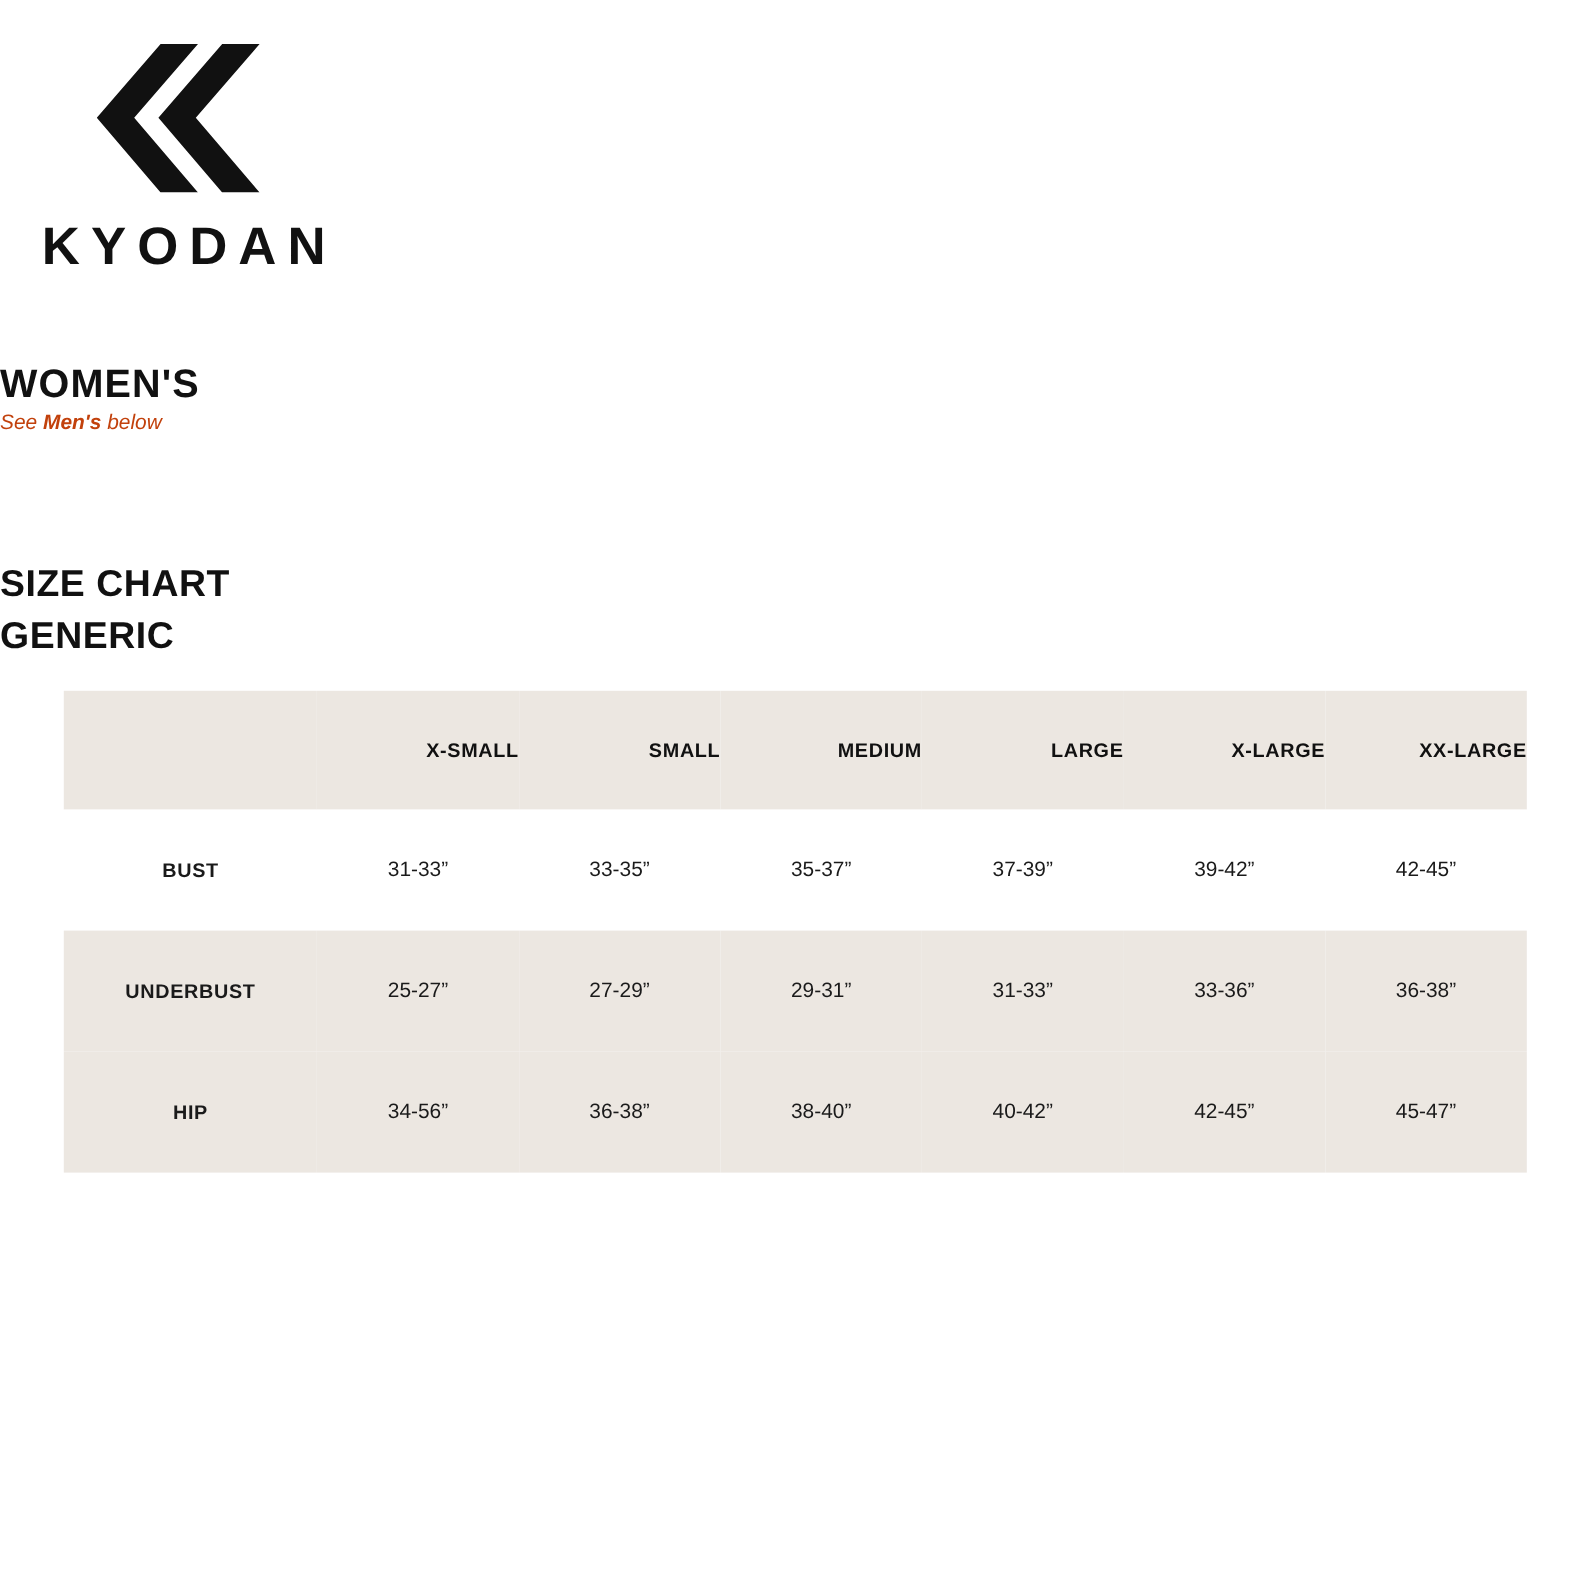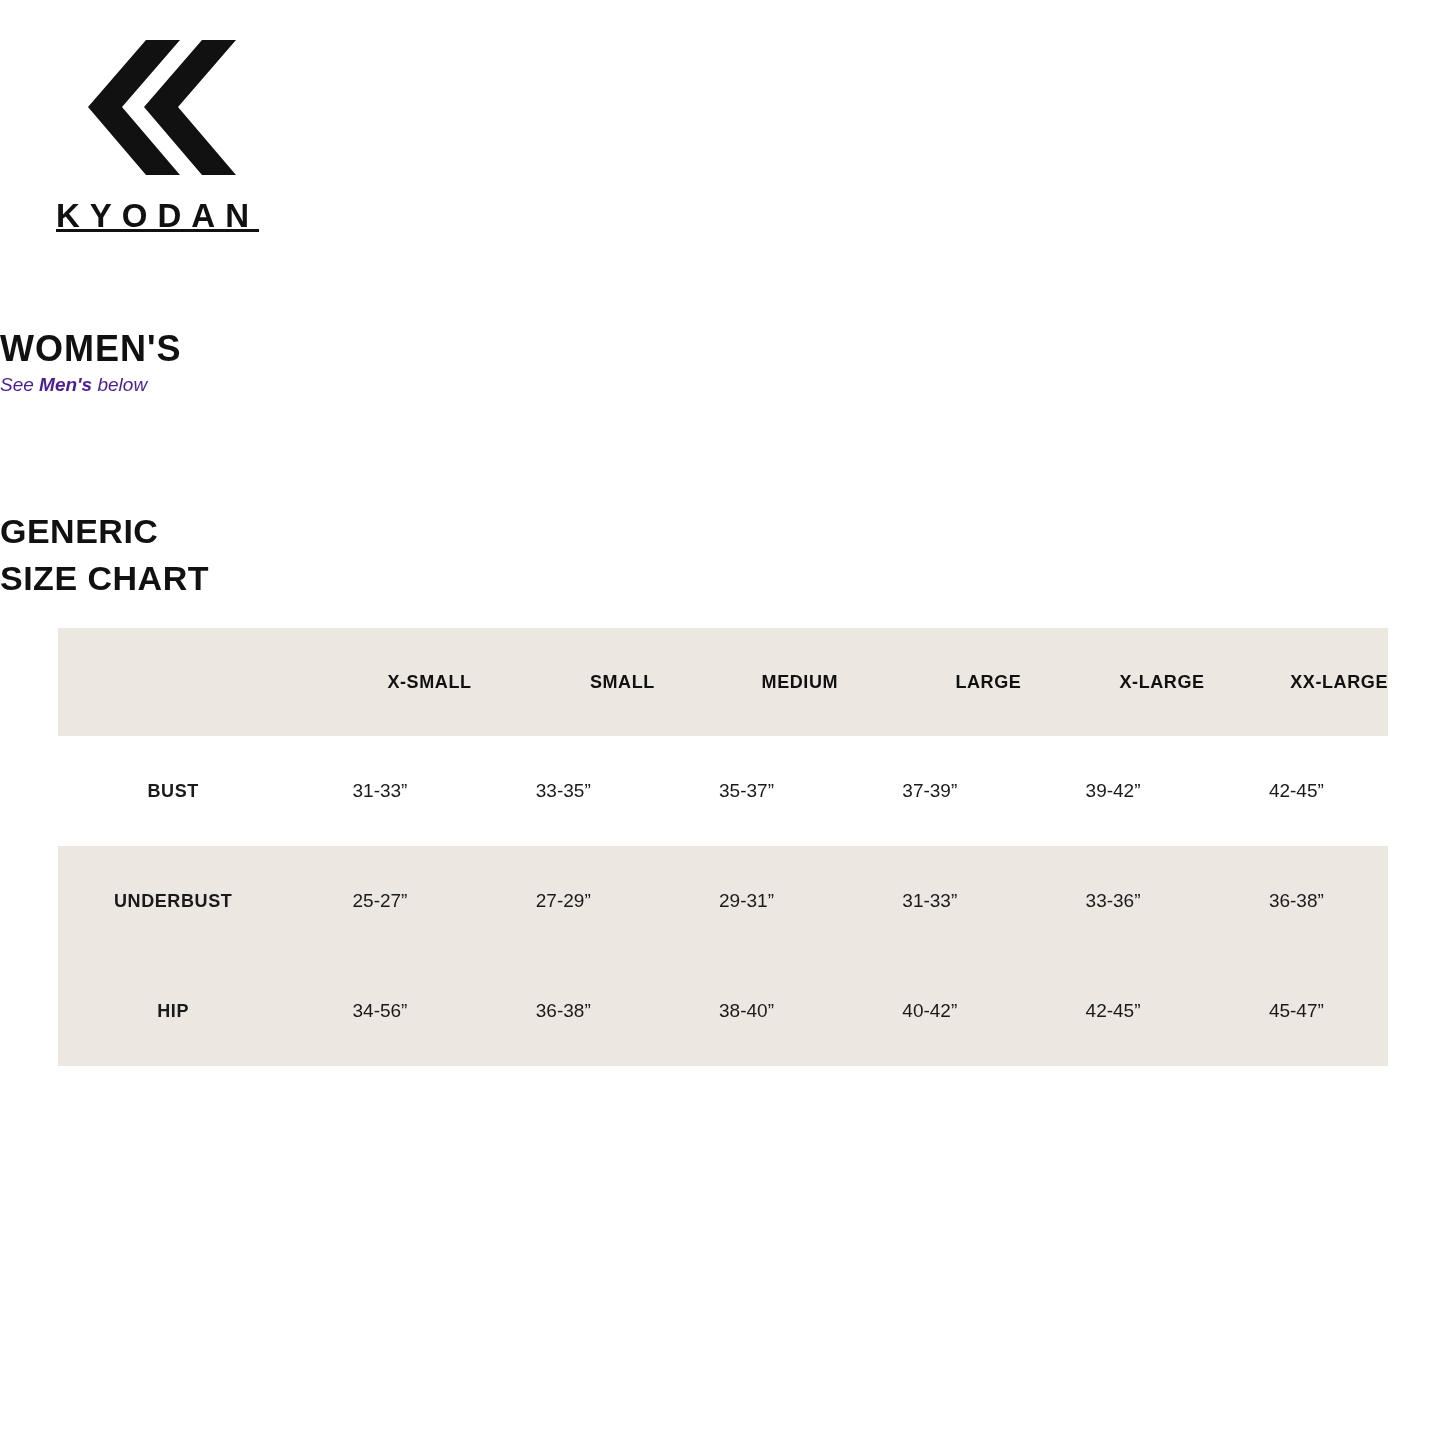--- a/index.html
+++ b/index.html
@@ -24,48 +24,47 @@
     width: 270px;
   }
   .logo-mark {
     width: 150px;
     height: 135px;
     display: block;
     margin-left: 50px;
   }
   .logo-word {
     font-family: "Liberation Sans", sans-serif;
-    font-size: 33px;
+    font-size: 48px;
     font-weight: 700;
     letter-spacing: 10px;
     color: #111111;
     margin-top: 22px;
-    margin-left: 18px;
+    margin-left: 0px;
     white-space: nowrap;
-    text-decoration: underline;
   }
 
   
   .section-heading {
     position: absolute;
     left: 0;
     right: 0;
     text-align: left;
   }
   .womens-title {
     top: 328px;
     font-size: 36px;
     font-weight: 700;
     letter-spacing: 1px;
   }
   .womens-sub {
     top: 374px;
     font-size: 19px;
     font-style: italic;
-    color: #4c1d95;
+    color: #c2410c;
   }
   .womens-sub b {
     font-weight: 700;
     font-style: italic;
   }
   .generic-title {
     top: 508px;
     font-size: 34px;
     font-weight: 700;
     line-height: 1.38;
@@ -130,22 +129,22 @@
   <div class="logo-word">KYODAN</div>
 </div>
 
 <div class="section-heading womens-title">WOMEN'S</div>
 
 <div class="section-heading womens-sub">
   <span>See </span><b>Men's</b><span> below</span>
 </div>
 
 <div class="section-heading generic-title">
+  <div>SIZE CHART</div>
   <div>GENERIC</div>
-  <div>SIZE CHART</div>
 </div>
 
 <table class="size-table">
   <colgroup>
     <col class="col-label">
     <col class="col-size">
       <col class="col-size">
       <col class="col-size">
     <col class="col-size">
       <col class="col-size">

